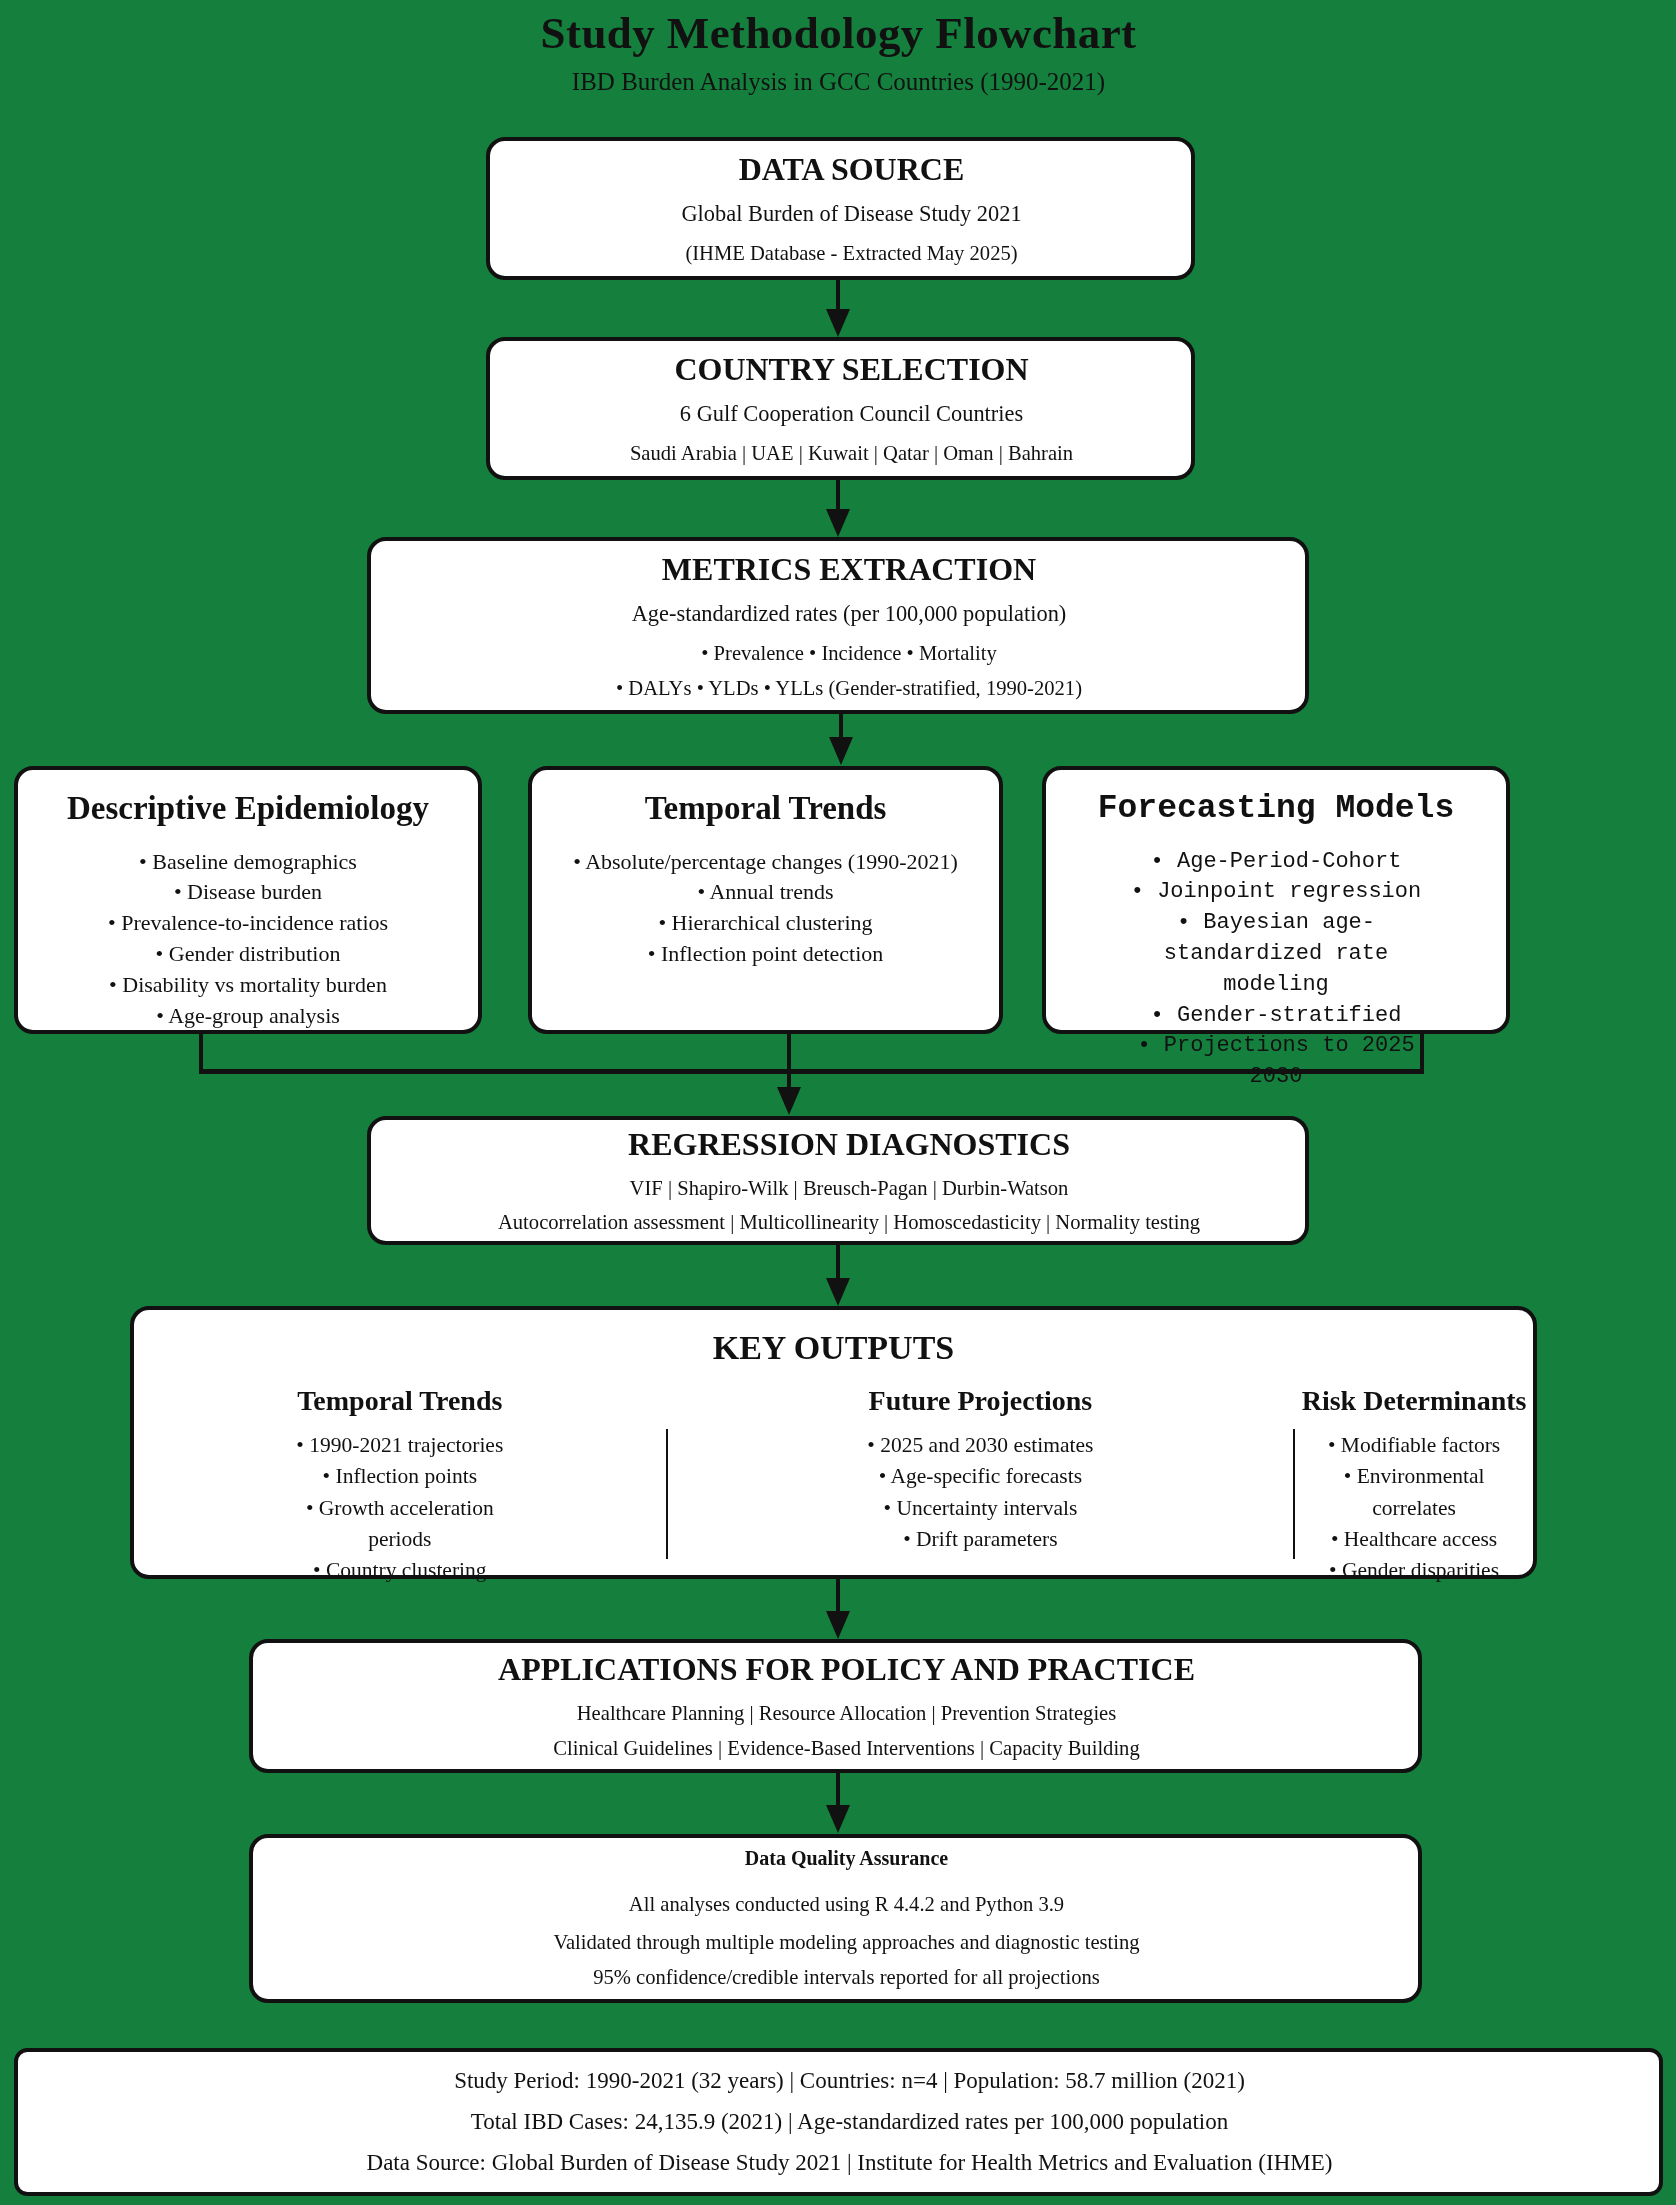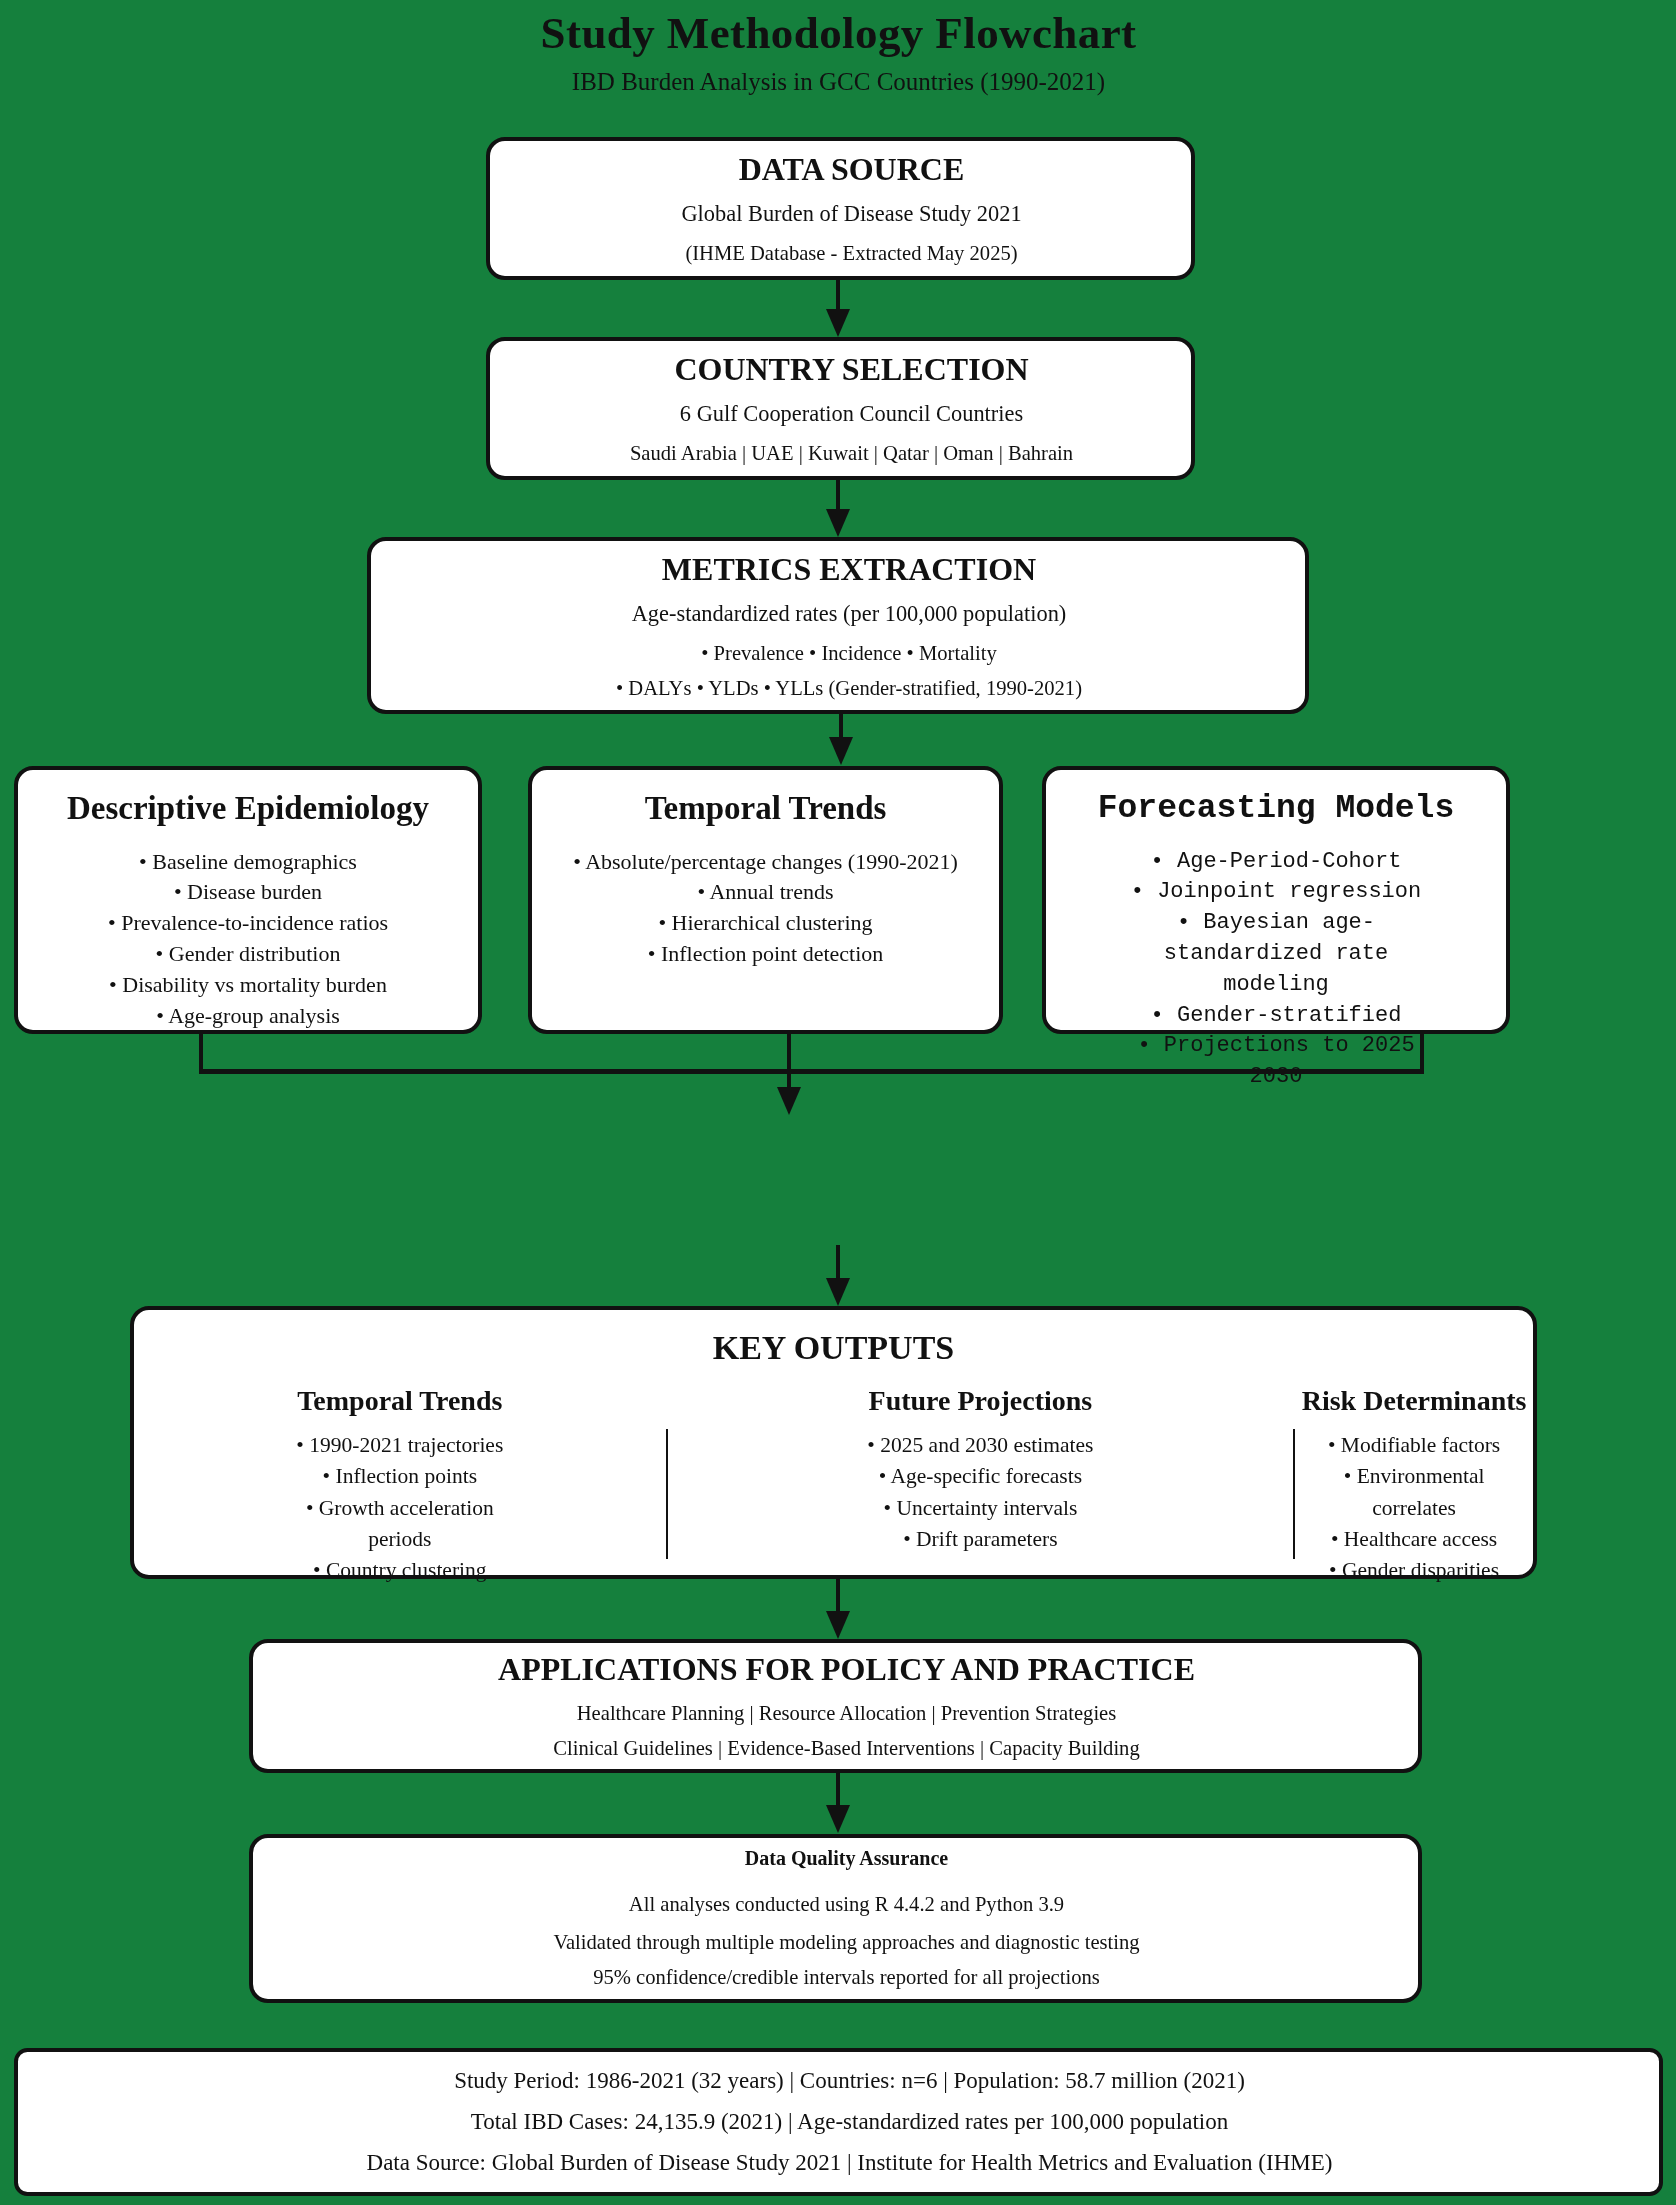--- a/index.html
+++ b/index.html
@@ -132,20 +132,25 @@
 
   <div class="vline" style="left:199px; top:1034px; height:38px;"></div>
   <div class="vline" style="left:787px; top:1034px; height:38px;"></div>
   <div class="vline" style="left:1420px; top:1034px; height:38px;"></div>
   <div class="hbar" style="left:199px; top:1069px; width:1225px;"></div>
   <div class="arrow" style="left:777px; top:1072px; height:43px;">
     <div class="shaft"></div>
       <div class="head"></div>
   </div>
 
+  <section class="box center-stack" style="left:367px; top:1116px; width:942px; height:129px;">
+    <div class="box-title">REGRESSION DIAGNOSTICS</div>
+    <div class="box-line sm">VIF | Shapiro-Wilk | Breusch-Pagan | Durbin-Watson</div>
+    <div class="box-line sm" style="margin-top:9px;">Autocorrelation assessment | Multicollinearity | Homoscedasticity | Normality testing</div>
+  </section>
 
   <div class="arrow" style="left:826px; top:1245px; height:61px;">
     <div class="shaft"></div>
       <div class="head"></div>
   </div>
 
   <section class="box" style="left:130px; top:1306px; width:1407px; height:273px; padding-top:18px;">
     <div class="box-title" style="font-size:34px;">KEY OUTPUTS</div>
     <div class="ko-cols">
       <div class="ko-col" style="width:38%;">
@@ -197,19 +202,19 @@
   </div>
 
   <section class="box center-stack" style="left:249px; top:1834px; width:1173px; height:169px;">
     <div class="box-title mb" style="font-size:20px;">Data Quality Assurance</div>
     <div class="box-line sm">All analyses conducted using R 4.4.2 and Python 3.9</div>
     <div class="box-line sm">Validated through multiple modeling approaches and diagnostic testing</div>
     <div class="box-line sm" style="margin-top:10.7px;">95% confidence/credible intervals reported for all projections</div>
   </section>
 
   <section class="box center-stack" style="left:14px; top:2048px; width:1649px; height:148px; border-radius:13.4px;">
-    <div class="box-line" style="margin-top:0; font-size:23px;">Study Period: 1986-2021 (32 years) | Countries: n=6 | Population: 58.7 million (2021)</div>
+    <div class="box-line" style="margin-top:0; font-size:23px;">Study Period: 1990-2021 (32 years) | Countries: n=4 | Population: 58.7 million (2021)</div>
     <div class="box-line" style="font-size:23px;">Total IBD Cases: 24,135.9 (2021) | Age-standardized rates per 100,000 population</div>
     <div class="box-line" style="font-size:23px;">Data Source: Global Burden of Disease Study 2021 | Institute for Health Metrics and Evaluation (IHME)</div>
   </section>
 
 </div>
 
 
 </body></html>

